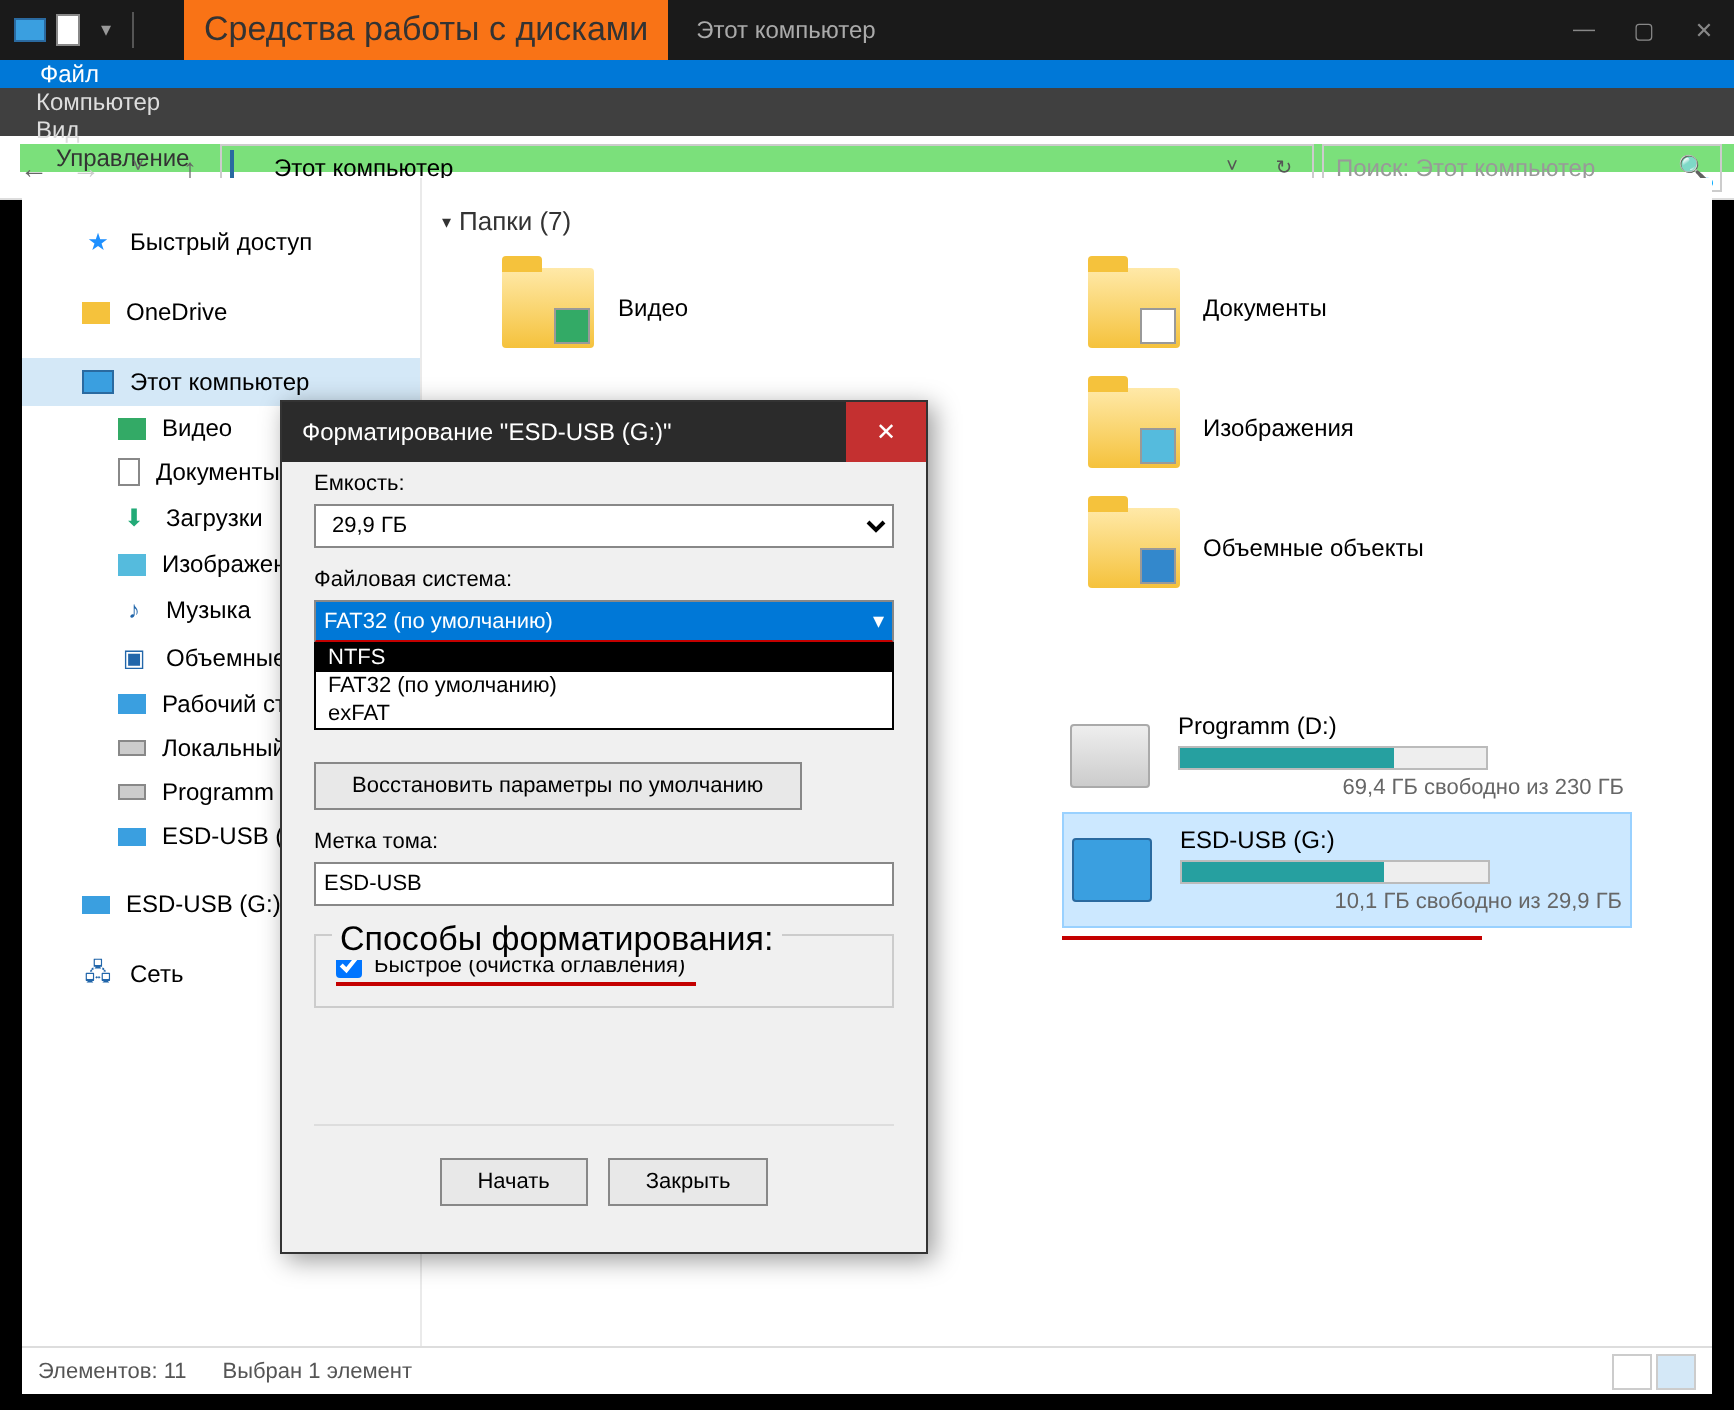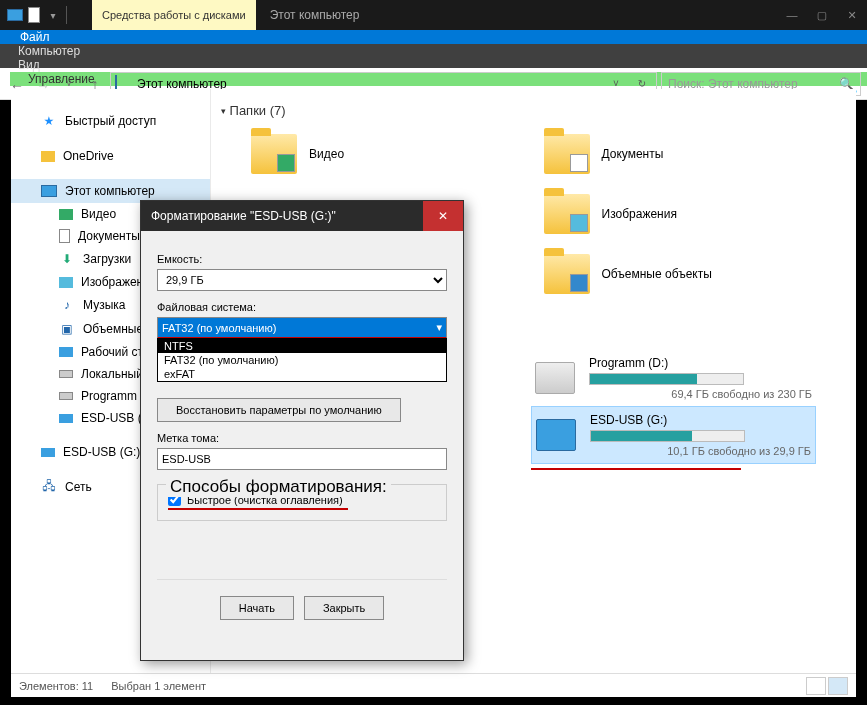--- a/index.html
+++ b/index.html
@@ -2,21 +2,21 @@
 <html><head>
 <meta charset="utf-8">
 <style>
 * { box-sizing: border-box; margin: 0; padding: 0; font-family: "Segoe UI", Tahoma, sans-serif; }
 body { width: 867px; height: 705px; background: #000; overflow: hidden; position: relative; }
 
 
 .titlebar { height: 30px; background: #1a1a1a; display: flex; align-items: stretch; }
 .tb-left { display: flex; align-items: center; gap: 2px; padding: 0 4px; }
 .tb-icon { width: 22px; height: 22px; display: flex; align-items: center; justify-content: center; }
-.tab-contextual { background: #fef9c3; color: #333; font-size: 11px; display: flex; align-items: center; padding: 0 10px; }
+.tab-contextual { background: #f97316; color: #333; font-size: 17px; display: flex; align-items: center; padding: 0 10px; }
 .tab-title { color: #aaa; font-size: 12px; display: flex; align-items: center; padding: 0 14px; }
 .tb-spacer { flex: 1; }
 .tb-controls { display: flex; align-items: center; }
 .tb-btn { width: 30px; height: 30px; display: flex; align-items: center; justify-content: center; color: #888; font-size: 11px; }
 
 
 .ribbon { height: 38px; background: #404040; display: flex; align-items: stretch; flex-direction: column; }
 .ribbon-file { background: #0078d7; color: #fff; padding: 0 20px; display: flex; align-items: center; font-size: 12px; }
 .ribbon-tab { color: #ddd; font-size: 12px; display: flex; align-items: center; padding: 0 18px; }
 .ribbon-tab.active { background: #7be07b; color: #333; }
@@ -55,21 +55,21 @@
 
 
 .bigfolder { width: 46px; height: 40px; background: linear-gradient(#ffe9a8,#f5c23c); border-radius: 2px; position: relative; }
 .bigfolder::before { content:""; position:absolute; top:-6px; left:0; width:20px; height:8px; background:#f5c23c; border-radius:2px 2px 0 0; }
 .bigfolder-sub { position:absolute; bottom:2px; right:2px; width:18px; height:18px; background:#fff; border:1px solid #999; }
 
 
 .dialog { position: absolute; top: 200px; left: 140px; width: 324px; background: #f0f0f0; border: 1px solid #333; box-shadow: 3px 3px 12px rgba(0,0,0,0.4); }
 .dlg-title { height: 30px; background: #2b2b2b; color: #fff; display: flex; align-items: center; padding: 0 10px; font-size: 12px; }
 .dlg-close { margin-left: auto; width: 40px; height: 30px; background: #c43030; display: flex; align-items: center; justify-content: center; color: #fff; margin-right: -10px; }
-.dlg-body { padding: 22px 16px; font-size: 11px; }
+.dlg-body { padding: 5px 16px; font-size: 11px; }
 .dlg-label { margin-bottom: 4px; margin-top: 10px; }
 .dlg-label:first-child { margin-top: 0; }
 .dlg-select { width: 100%; height: 22px; border: 1px solid #888; background: #fff; font-size: 11px; padding: 0 4px; }
 .dlg-input { width: 100%; height: 22px; border: 1px solid #888; background: #fff; font-size: 11px; padding: 0 4px; }
 .dlg-select.hl { background: #0078d7; color: #fff; border-bottom: 2px solid #c40000; }
 .dlg-dropdown { border: 1px solid #000; background: #fff; margin-top: -1px; }
 .dlg-opt { padding: 1px 6px; font-size: 11px; }
 .dlg-opt.hl { background: #000000; color: #fff; }
 .group { border: 1px solid #ccc; padding: 8px 10px 10px; margin-top: 14px; position: relative; }
 .group-title { position: absolute; top: -8px; left: 8px; background: #f0f0f0; padding: 0 4px; font-size: 17px; }

